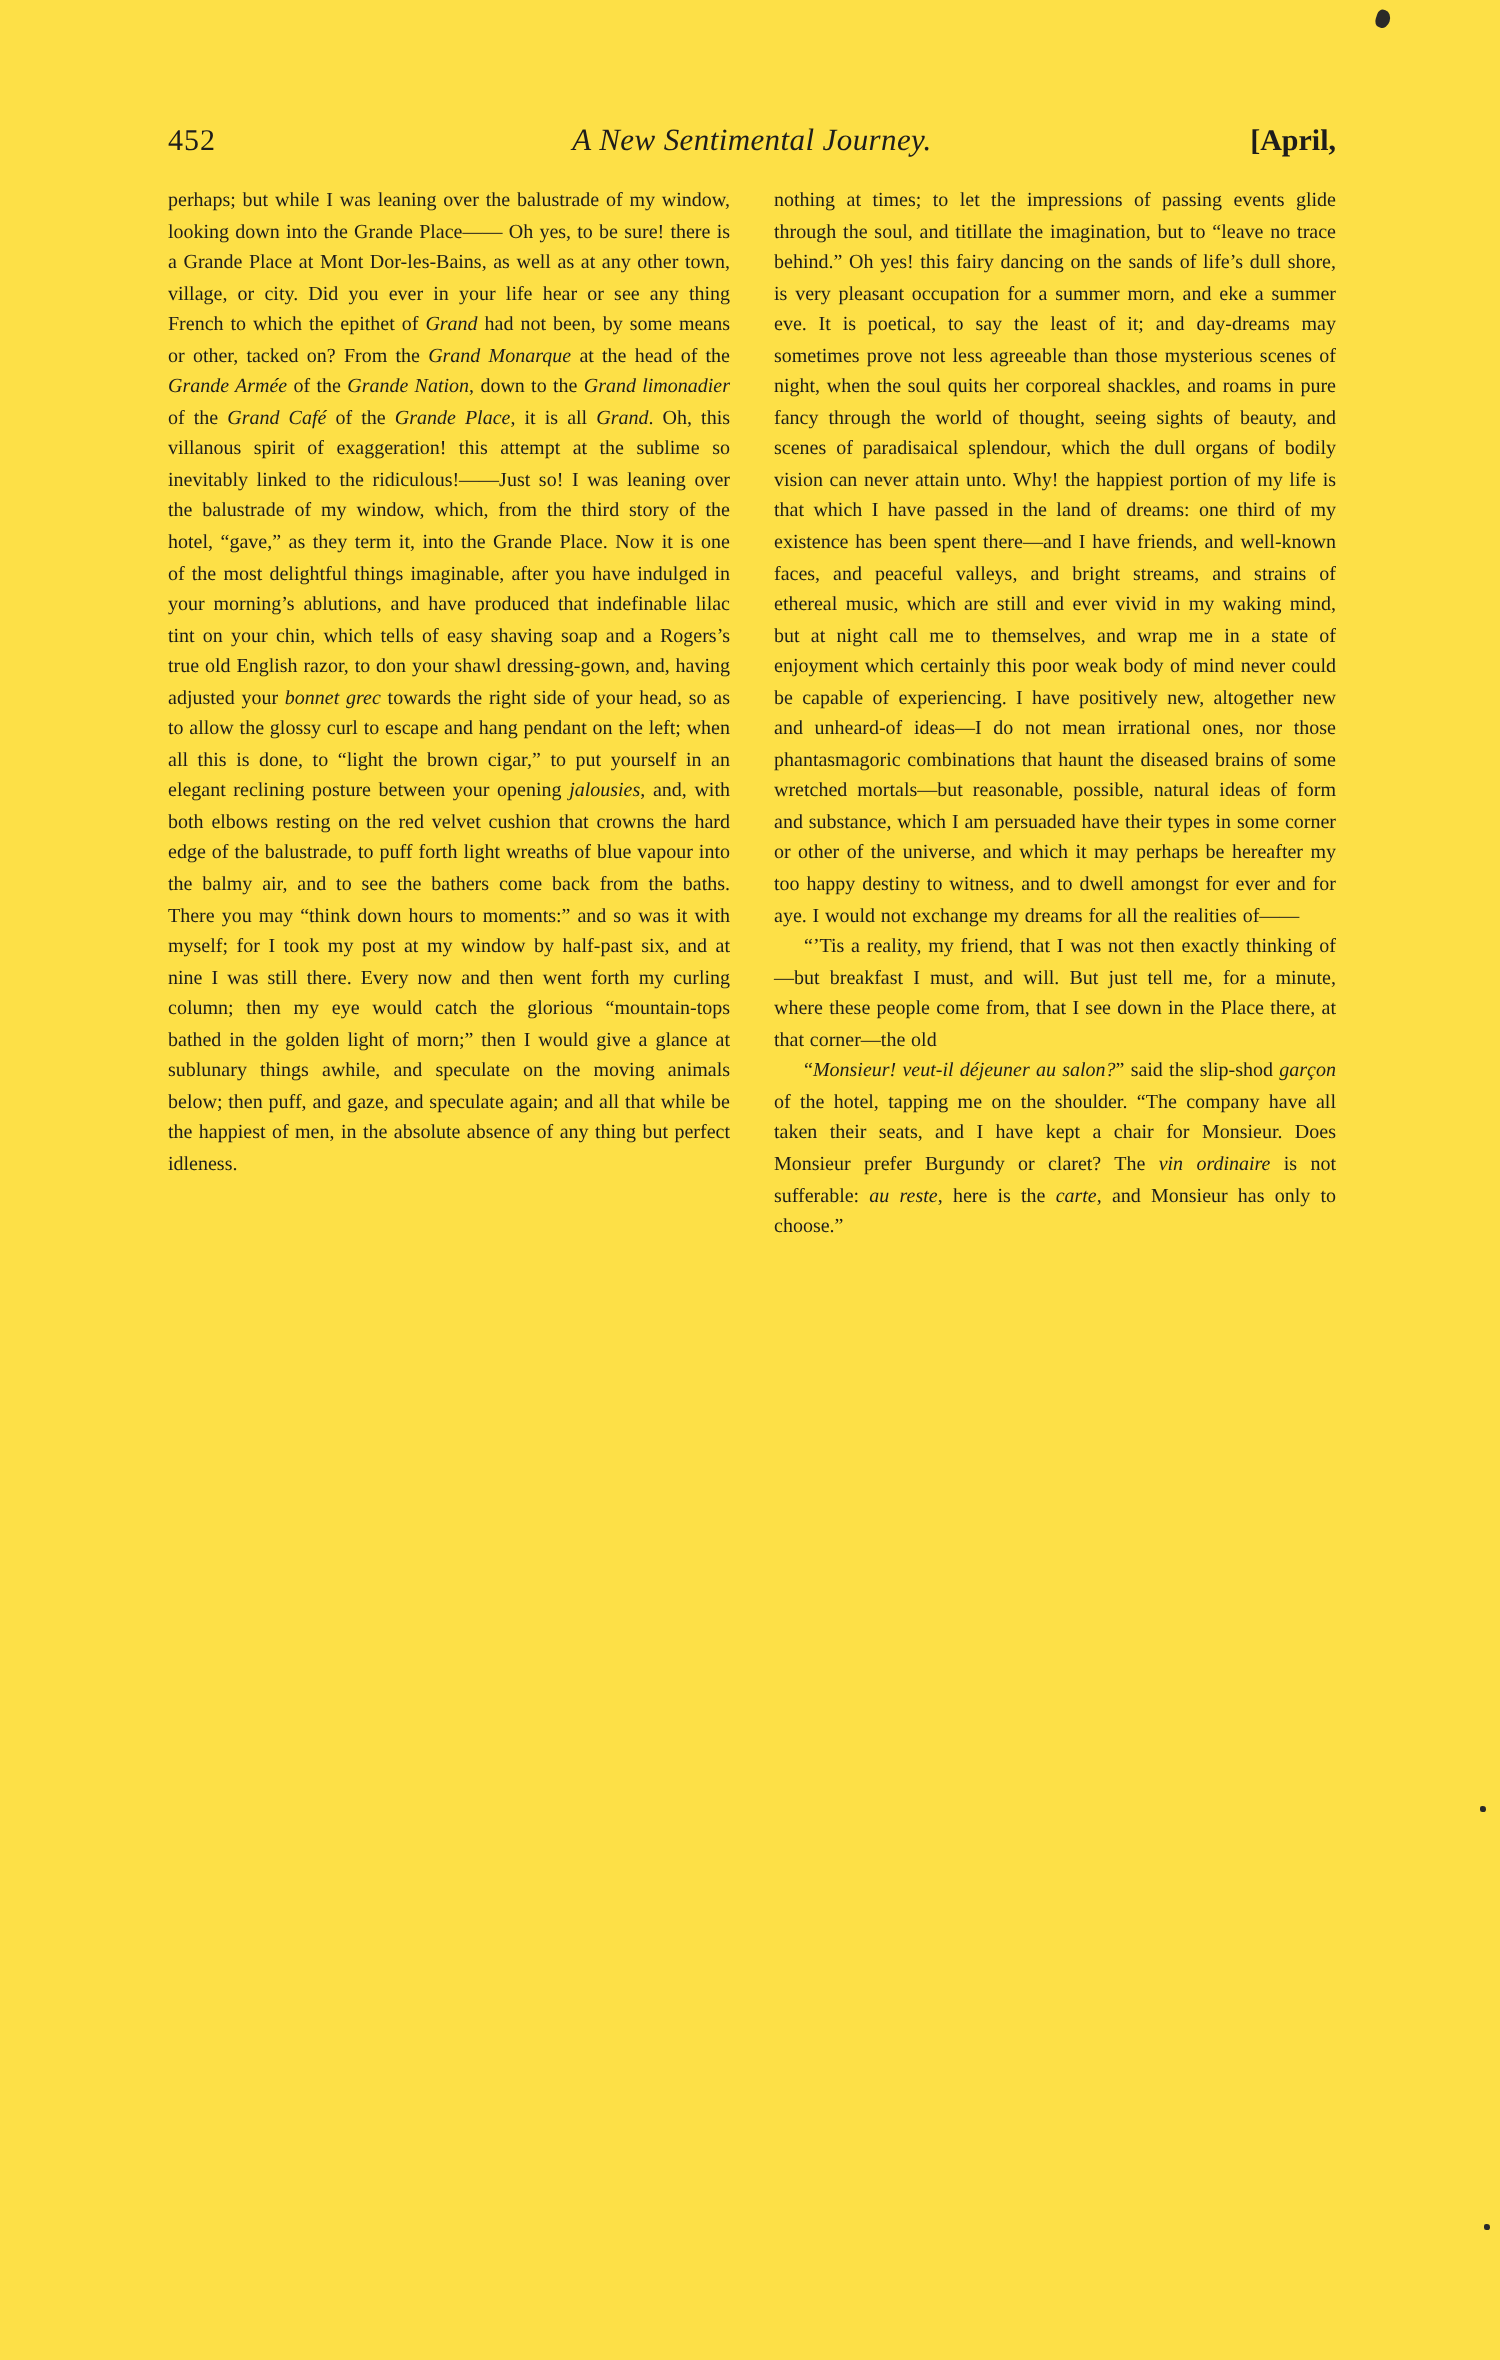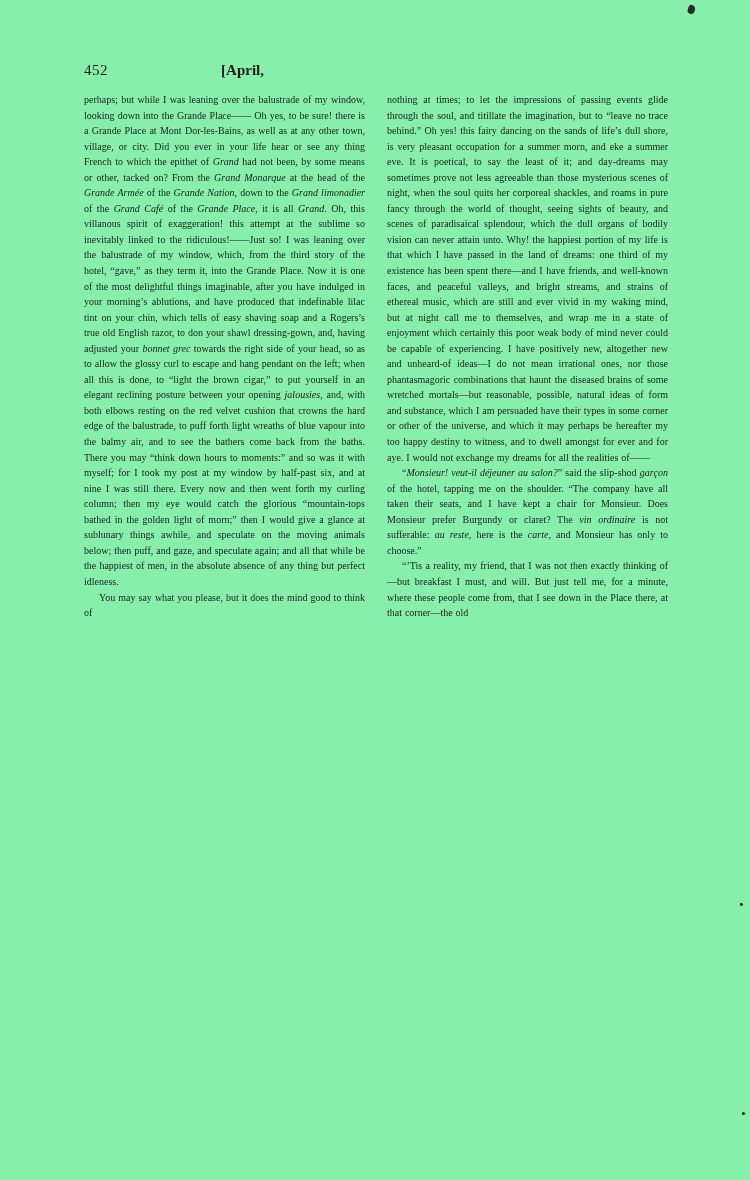--- a/index.html
+++ b/index.html
@@ -5,21 +5,21 @@
   html, body {
     margin: 0;
     padding: 0;
     background: #f4f3f0;
   }
   .page {
     position: relative;
     width: 750px;
     height: 1180px;
     margin: 0 auto;
-    background: #86efac;
+    background: #fde047;
     color: #1e1d1b;
     font-family: "Liberation Serif", "DejaVu Serif", serif;
     box-sizing: border-box;
     padding: 62px 82px 0 84px;
     overflow: hidden;
   }
   .page-header {
     display: flex;
     align-items: baseline;
     margin-bottom: 13px;
@@ -70,34 +70,34 @@
   .artifact-2 { left: 740px; top: 903px; width: 3px; height: 3px; }
   .artifact-3 { left: 742px; top: 1112px; width: 3px; height: 3px; }
 </style>
 </head>
 <body>
 
 <div class="page">
 
   <div class="page-header">
     <span class="page-number">452</span>
+    <span class="running-title">A New Sentimental Journey.</span>
     <span class="issue-date">[April,</span>
   </div>
 
   <div class="columns">
 
     <div class="col">
       <p class="cont">perhaps; but while I was leaning over the balustrade of my window, looking down into the Grande Place—— Oh yes, to be sure! there is a Grande Place at Mont Dor-les-Bains, as well as at any other town, village, or city. Did you ever in your life hear or see any thing French to which the epithet of <i>Grand</i> had not been, by some means or other, tacked on? From the <i>Grand Monarque</i> at the head of the <i>Grande Armée</i> of the <i>Grande Nation</i>, down to the <i>Grand limonadier</i> of the <i>Grand Café</i> of the <i>Grande Place</i>, it is all <i>Grand</i>. Oh, this villanous spirit of exaggeration! this attempt at the sublime so inevitably linked to the ridiculous!——Just so! I was leaning over the balustrade of my window, which, from the third story of the hotel, “gave,” as they term it, into the Grande Place. Now it is one of the most delightful things imaginable, after you have indulged in your morning’s ablutions, and have produced that indefinable lilac tint on your chin, which tells of easy shaving soap and a Rogers’s true old English razor, to don your shawl dressing-gown, and, having adjusted your <i>bonnet grec</i> towards the right side of your head, so as to allow the glossy curl to escape and hang pendant on the left; when all this is done, to “light the brown cigar,” to put yourself in an elegant reclining posture between your opening <i>jalousies</i>, and, with both elbows resting on the red velvet cushion that crowns the hard edge of the balustrade, to puff forth light wreaths of blue vapour into the balmy air, and to see the bathers come back from the baths. There you may “think down hours to moments:” and so was it with myself; for I took my post at my window by half-past six, and at nine I was still there. Every now and then went forth my curling column; then my eye would catch the glorious “mountain-tops bathed in the golden light of morn;” then I would give a glance at sublunary things awhile, and speculate on the moving animals below; then puff, and gaze, and speculate again; and all that while be the happiest of men, in the absolute absence of any thing but perfect idleness.</p>
-      <p>You may say what you please, but it does the mind good to think of</p>
     </div>
 
     <div class="col">
       <p class="cont">nothing at times; to let the impressions of passing events glide through the soul, and titillate the imagination, but to “leave no trace behind.” Oh yes! this fairy dancing on the sands of life’s dull shore, is very pleasant occupation for a summer morn, and eke a summer eve. It is poetical, to say the least of it; and day-dreams may sometimes prove not less agreeable than those mysterious scenes of night, when the soul quits her corporeal shackles, and roams in pure fancy through the world of thought, seeing sights of beauty, and scenes of paradisaical splendour, which the dull organs of bodily vision can never attain unto. Why! the happiest portion of my life is that which I have passed in the land of dreams: one third of my existence has been spent there—and I have friends, and well-known faces, and peaceful valleys, and bright streams, and strains of ethereal music, which are still and ever vivid in my waking mind, but at night call me to themselves, and wrap me in a state of enjoyment which certainly this poor weak body of mind never could be capable of experiencing. I have positively new, altogether new and unheard-of ideas—I do not mean irrational ones, nor those phantasmagoric combinations that haunt the diseased brains of some wretched mortals—but reasonable, possible, natural ideas of form and substance, which I am persuaded have their types in some corner or other of the universe, and which it may perhaps be hereafter my too happy destiny to witness, and to dwell amongst for ever and for aye. I would not exchange my dreams for all the realities of——</p>
+      <p>“’Tis a reality, my friend, that I was not then exactly thinking of—but breakfast I must, and will. But just tell me, for a minute, where these people come from, that I see down in the Place there, at that corner—the old</p>
       <p>“<i>Monsieur! veut-il déjeuner au salon?</i>” said the slip-shod <i>garçon</i> of the hotel, tapping me on the shoulder. “The company have all taken their seats, and I have kept a chair for Monsieur. Does Monsieur prefer Burgundy or claret? The <i>vin ordinaire</i> is not sufferable: <i>au reste</i>, here is the <i>carte</i>, and Monsieur has only to choose.”</p>
-      <p>“’Tis a reality, my friend, that I was not then exactly thinking of—but breakfast I must, and will. But just tell me, for a minute, where these people come from, that I see down in the Place there, at that corner—the old</p>
     </div>
 
   </div>
 
   <span class="artifact artifact-1"></span>
   <span class="artifact artifact-2"></span>
   <span class="artifact artifact-3"></span>
 
 </div>
 

